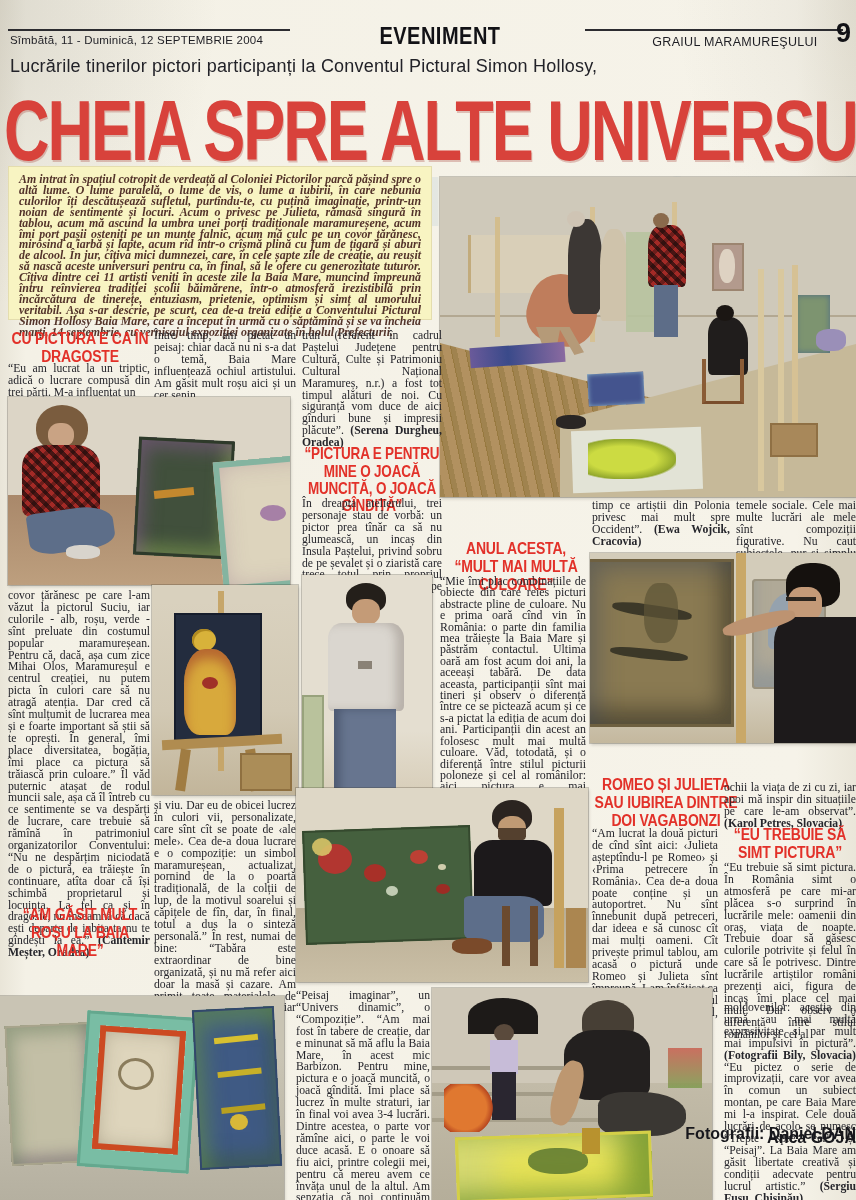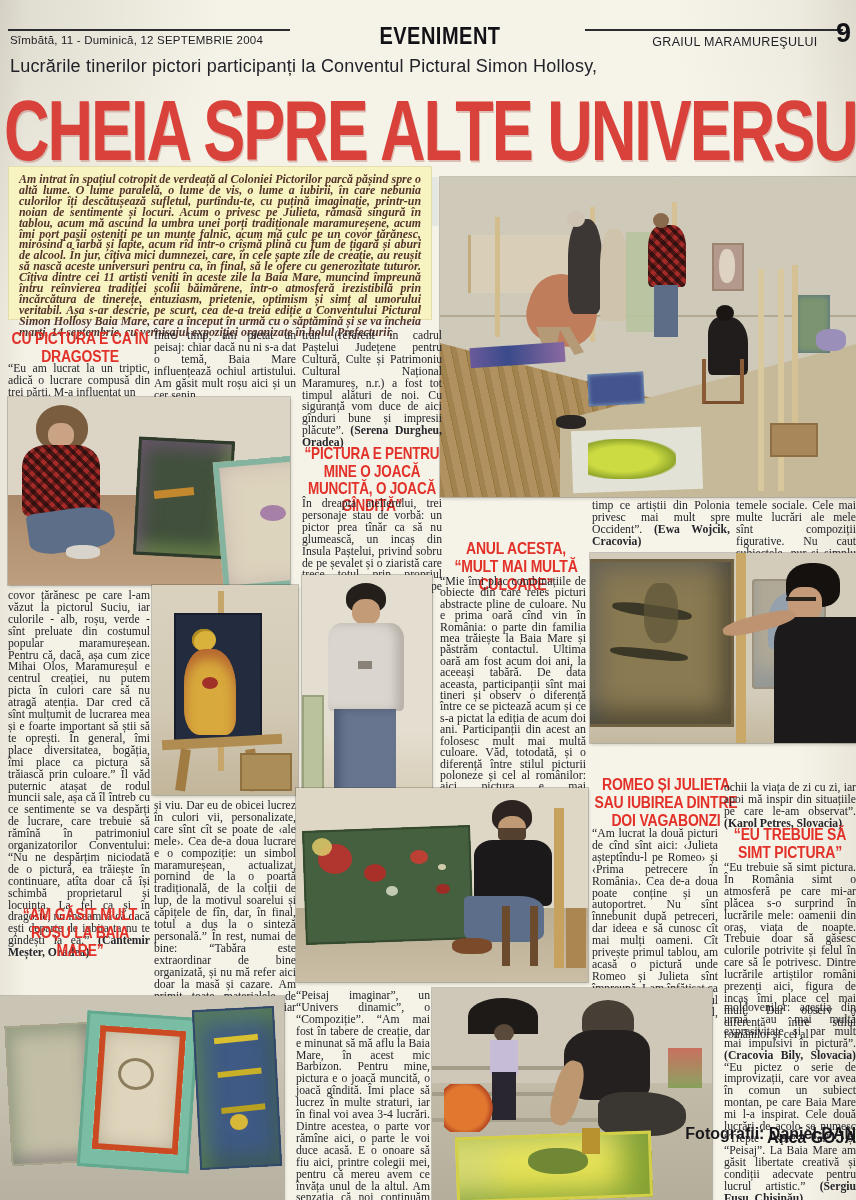--- a/index.html
+++ b/index.html
@@ -190,21 +190,21 @@
 
   <div class="abs p" style="left:724px;top:782px;width:132px;">
     <span>ochii la viața de zi cu zi, iar apoi mă inspir din situațiile pe care le-am observat”.</span>
      <span class="cite">(Karol Petres, Slovacia)</span> 
   </div>
   <div class="abs rh" style="left:724px;top:826px;width:132px;">“EU TREBUIE SĂ SIMT PICTURA”</div>
   <div class="abs p" style="left:724px;top:862px;width:132px;">“Eu trebuie să simt pictura. În România simt o atmosferă pe care mi-ar plăcea s-o surprind în lucrările mele: oamenii din oraș, viața de noapte. Trebuie doar să găsesc culorile potrivite și felul în care să le potrivesc. Dintre lucrările artiștilor români prezenți aici, figura de incaș îmi place cel mai mult. Dar observ o diferență între stilul românilor și cel al</div>
 
   <div class="abs p" style="left:724px;top:1002px;width:132px;">
     <span>moldovenilor: aceștia din urmă au mai multă expresivitate și par mult mai impulsivi în pictură”.</span>
-     <span class="cite">(Cracovia Bily, Slovacia)</span> 
+     <span class="cite">(Fotografii Bily, Slovacia)</span> 
     <span>“Eu pictez o serie de improvizații, care vor avea în comun un subiect montan, pe care Baia Mare mi l-a inspirat. Cele două lucrări de acolo se numesc “Trepte spre cer” și “Peisaj”. La Baia Mare am găsit libertate creativă și condiții adecvate pentru lucrul artistic.”</span>
      <span class="cite">(Sergiu Fusu, Chișinău)</span> 
   </div>
 
   <div class="ph" style="left:0px;top:996px;width:284px;height:204px;background:linear-gradient(180deg,#c9c4b4 0 30%,#b5b0a0 100%);">
     <div class="s" style="left:8px;top:28px;width:86px;height:140px;background:#c3bfa6;transform:rotate(-3deg);box-shadow:inset 0 0 0 2px #a8a48c, inset 8px 10px 16px rgba(110,130,100,.5), inset -8px -10px 14px rgba(90,74,98,.4);"></div>
     <div class="s" style="left:82px;top:18px;width:112px;height:156px;background:#79bda4;transform:rotate(4deg);box-shadow:inset 0 0 0 3px #64a88e;"></div>
     <div class="s" style="left:96px;top:32px;width:86px;height:124px;background:#ded5bc;transform:rotate(4deg);box-shadow:inset 0 0 0 6px #cc4a22, inset 0 0 22px rgba(90,80,60,.45);"></div>
     <div class="s" style="left:118px;top:62px;width:30px;height:26px;border:3px solid #8a7c5c;border-radius:50%;transform:rotate(8deg);"></div>
     <div class="s" style="left:196px;top:12px;width:82px;height:160px;background:#3f5a84;transform:rotate(-3deg);box-shadow:inset 0 0 0 2px #32486c, inset 10px 16px 20px rgba(104,150,70,.55), inset -8px -14px 18px rgba(60,90,60,.5);"></div>

